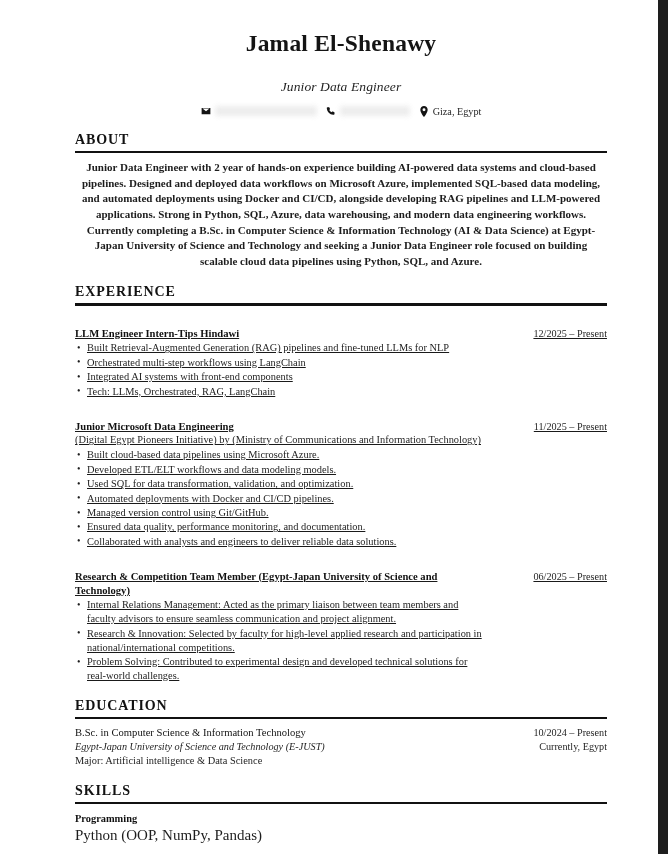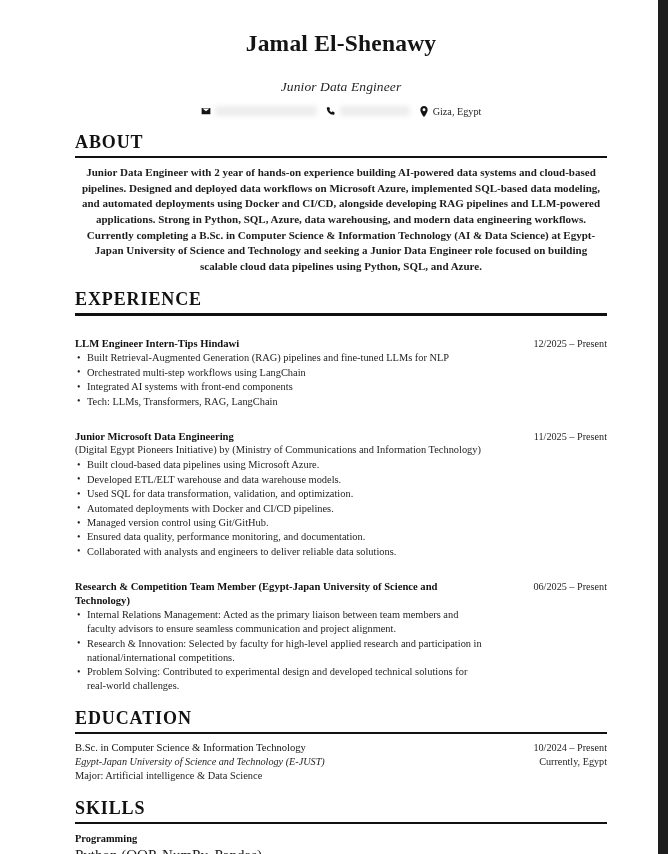--- a/index.html
+++ b/index.html
@@ -82,42 +82,42 @@
     line-height: 10px;
     filter: blur(2.4px);
     opacity: 0.95;
   }
   .redacted.email { width: 102px; }
   .redacted.phone { width: 70px; }
 
   
   .section { margin-top: 15px; }
   .section-title {
-    font-size: 18px;
+    font-size: 14px;
     font-weight: bold;
     letter-spacing: 0.9px;
     color: #121212;
     padding-bottom: 3px;
   }
   .rule {
     height: 2.2px;
     background: #111111;
     margin-bottom: 7px;
   }
 
   .about-text {
     font-size: 11px;
     line-height: 1.42;
     text-align: center;
     color: #1d1d1d;
     font-weight: bold;
   }
 
   
-  .entry { margin-top: 21px; }
+  .entry { margin-top: 21px; text-decoration: underline; }
   .entry:first-of-type { margin-top: 3px; }
   .entry-head {
     display: flex;
     justify-content: space-between;
     align-items: flex-start;
     gap: 14px;
   }
   .entry-title {
     font-size: 10.6px;
     font-weight: bold;
@@ -267,33 +267,33 @@
 
     <div class="entry">
       <div class="entry-head">
         <div class="entry-title">LLM Engineer Intern-Tips Hindawi</div>
         <div class="entry-dates">12/2025 – Present</div>
       </div>
       <ul class="bullets">
         <li>Built Retrieval-Augmented Generation (RAG) pipelines and fine-tuned LLMs for NLP</li>
         <li>Orchestrated multi-step workflows using LangChain</li>
         <li>Integrated AI systems with front-end components</li>
-        <li>Tech: LLMs, Transformers, RAG, LangChain</li>
+        <li>Tech: LLMs, Orchestrated, RAG, LangChain</li>
       </ul>
     </div>
 
     <div class="entry">
       <div class="entry-head">
         <div class="entry-title">Junior Microsoft Data Engineering</div>
         <div class="entry-dates">11/2025 – Present</div>
       </div>
       <div class="entry-sub">(Digital Egypt Pioneers Initiative) by (Ministry of Communications and Information Technology)</div>
       <ul class="bullets">
         <li>Built cloud-based data pipelines using Microsoft Azure.</li>
-        <li>Developed ETL/ELT warehouse and data warehouse models.</li>
+        <li>Developed ETL/ELT workflows and data modeling models.</li>
         <li>Used SQL for data transformation, validation, and optimization.</li>
         <li>Automated deployments with Docker and CI/CD pipelines.</li>
         <li>Managed version control using Git/GitHub.</li>
         <li>Ensured data quality, performance monitoring, and documentation.</li>
         <li>Collaborated with analysts and engineers to deliver reliable data solutions.</li>
       </ul>
     </div>
 
     <div class="entry">
       <div class="entry-head">

